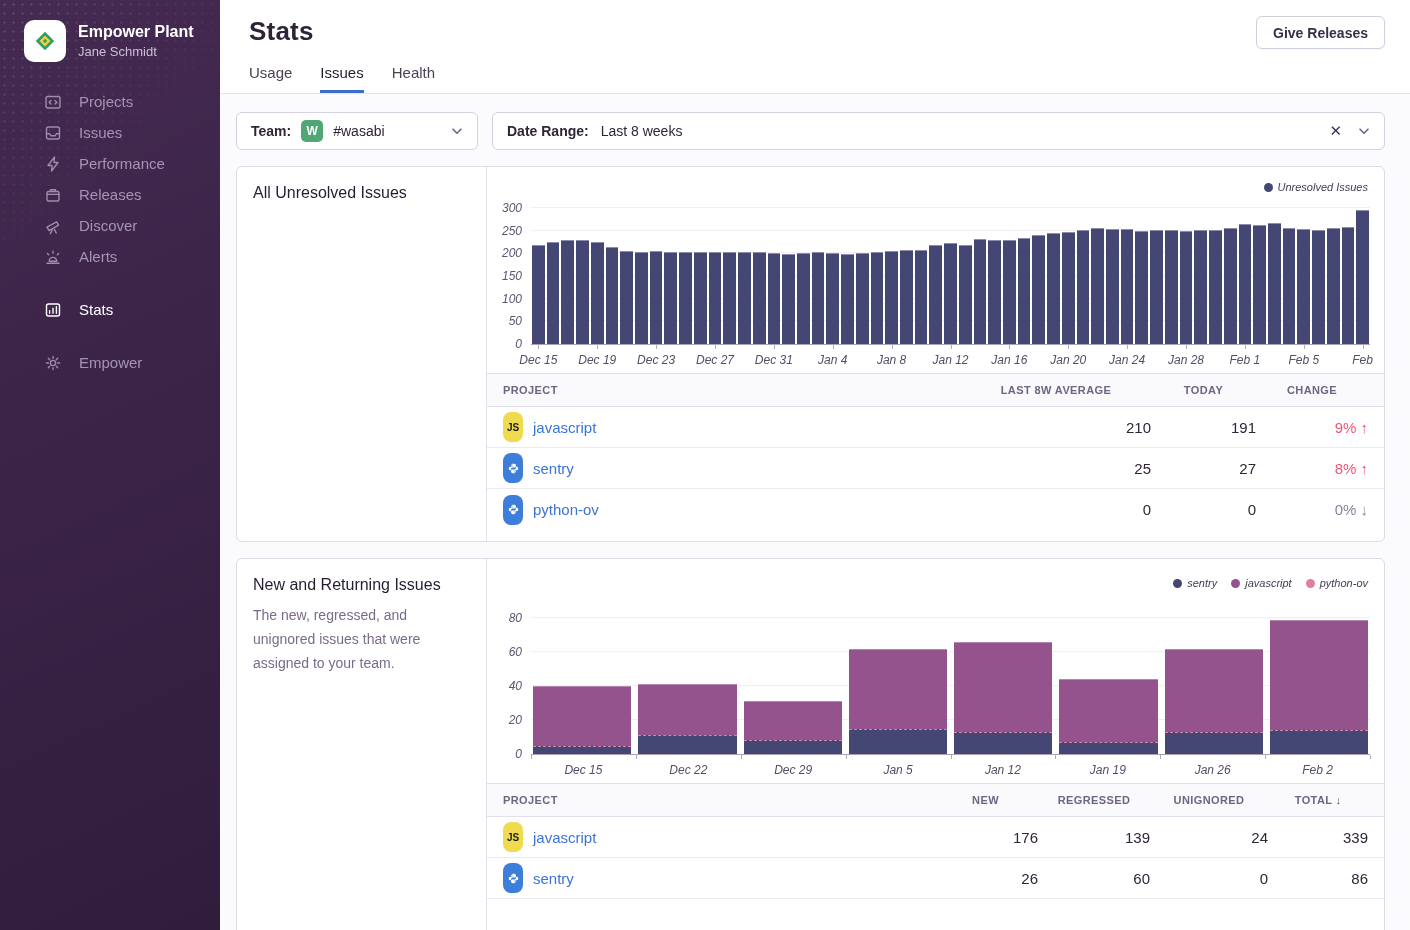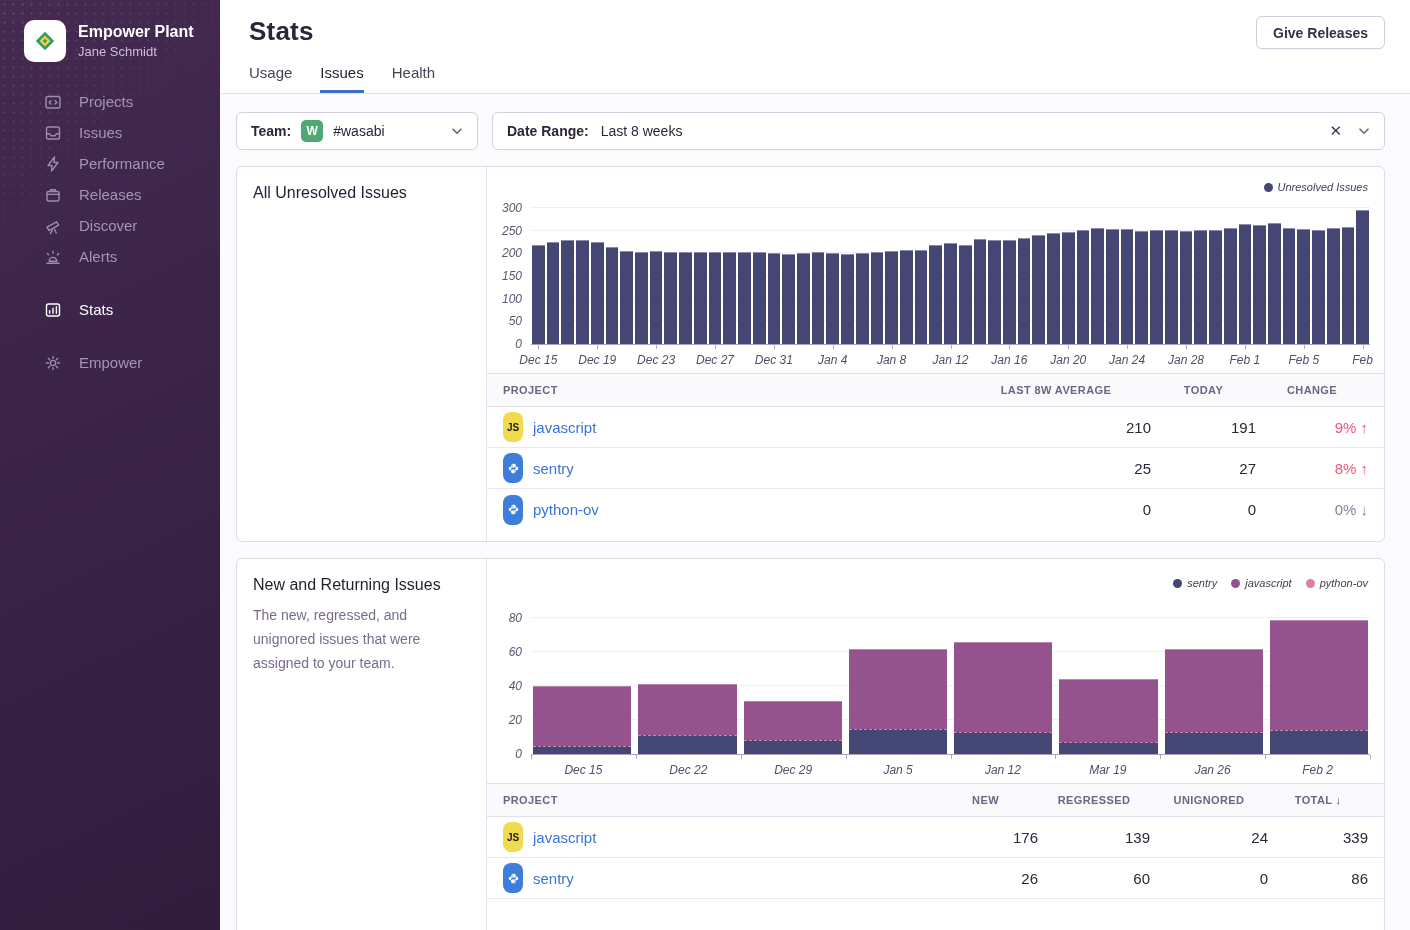--- a/index.html
+++ b/index.html
@@ -508,21 +508,21 @@
               <div class="xtick" style="left: 50%;"></div>
               <div class="xtick" style="left: 62.5%;"></div>
               <div class="xtick" style="left: 75%;"></div>
               <div class="xtick" style="left: 87.5%;"></div>
               <div class="xtick" style="left: 100%;"></div>
               <div class="xlab2" style="left: 6.25%;">Dec 15</div>
               <div class="xlab2" style="left: 18.75%;">Dec 22</div>
               <div class="xlab2" style="left: 31.25%;">Dec 29</div>
               <div class="xlab2" style="left: 43.75%;">Jan 5</div>
               <div class="xlab2" style="left: 56.25%;">Jan 12</div>
-              <div class="xlab2" style="left: 68.75%;">Mar 19</div>
+              <div class="xlab2" style="left: 68.75%;">Jan 19</div>
               <div class="xlab2" style="left: 81.25%;">Jan 26</div>
               <div class="xlab2" style="left: 93.75%;">Feb 2</div>
             </div>
         </div>
         <div class="table">
           <div class="thead">
               <div class="th-project">PROJECT</div>
               <div class="th-num" style="width: 105px;">NEW</div>
               <div class="th-num" style="width: 112px;">REGRESSED</div>
               <div class="th-num" style="width: 118px;">UNIGNORED</div>

